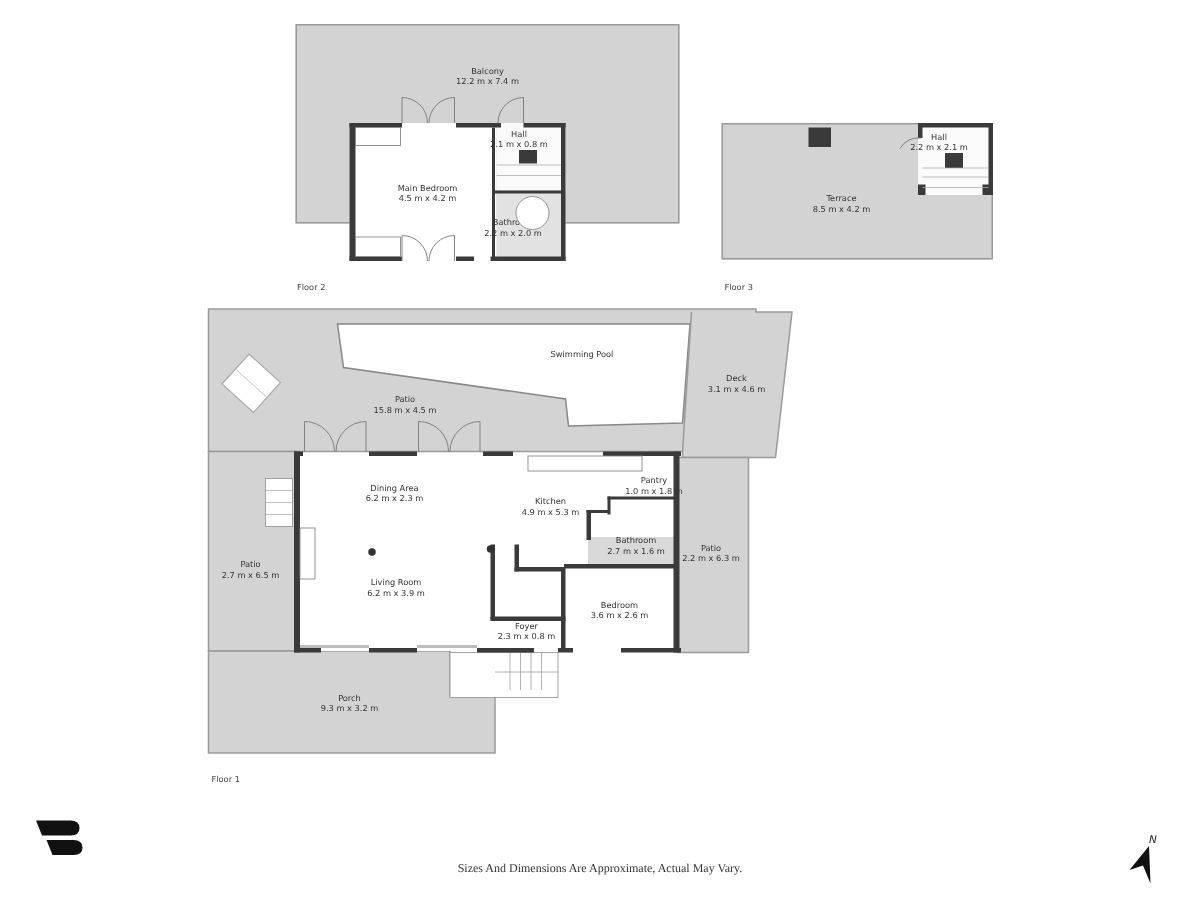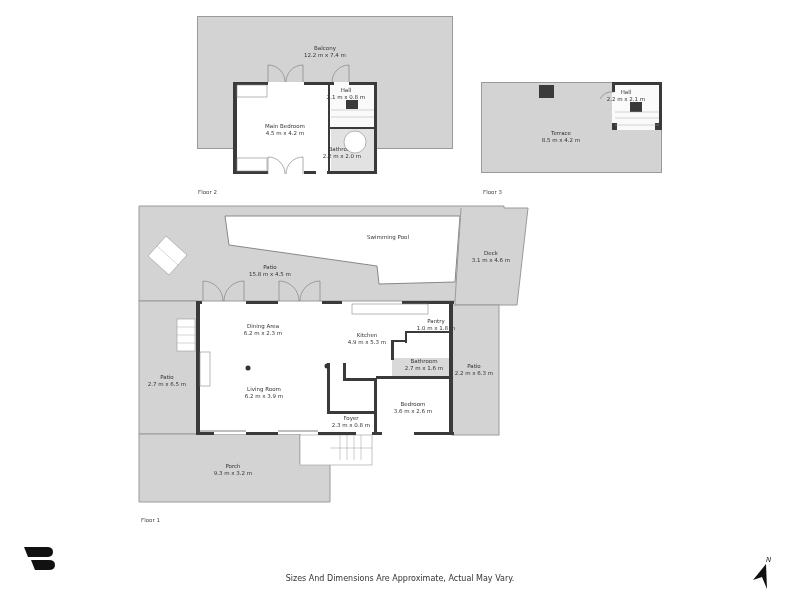--- a/index.html
+++ b/index.html
@@ -3,21 +3,21 @@
 <meta charset="utf-8">
 <style>
   html, body { margin:0; padding:0; }
   body { width:800px; height:600px; background:#ffffff; position:relative; overflow:hidden; font-family:"DejaVu Sans", sans-serif; }
   .abs { position:absolute; }
   .area { position:absolute; background:#d3d3d3; border:1px solid #9a9a9a; box-sizing:border-box; }
   .room { position:absolute; background:#ffffff; box-sizing:border-box; }
   .wall { position:absolute; background:#3a3a3a; }
   .label { position:absolute; text-align:center; font-size:5.5px; line-height:7px; color:#333; white-space:nowrap; transform:translateX(-50%); }
   .floor-label { position:absolute; font-size:5.5px; color:#444; }
-  .disclaimer { position:absolute; left:0; width:800px; top:574px; text-align:center; font-size:8px; color:#333; }
+  .disclaimer { position:absolute; left:0; width:800px; top:574px; text-align:center; font-size:8px; color:#333;font-family:Liberation Serif, serif; }
   svg { position:absolute; left:0; top:0; }
 </style>
 </head>
 <body>
 
 <div>
   <div class="area" style="left:197px;top:16px;width:256px;height:133px;"></div>
   <div class="room" style="left:233px;top:82px;width:98px;height:92px;"></div>
   <div class="room" style="left:331px;top:82px;width:46px;height:45px;background:#fafafa;"></div>
   <div class="room" style="left:331px;top:127px;width:46px;height:47px;background:#e2e2e2;"></div>

